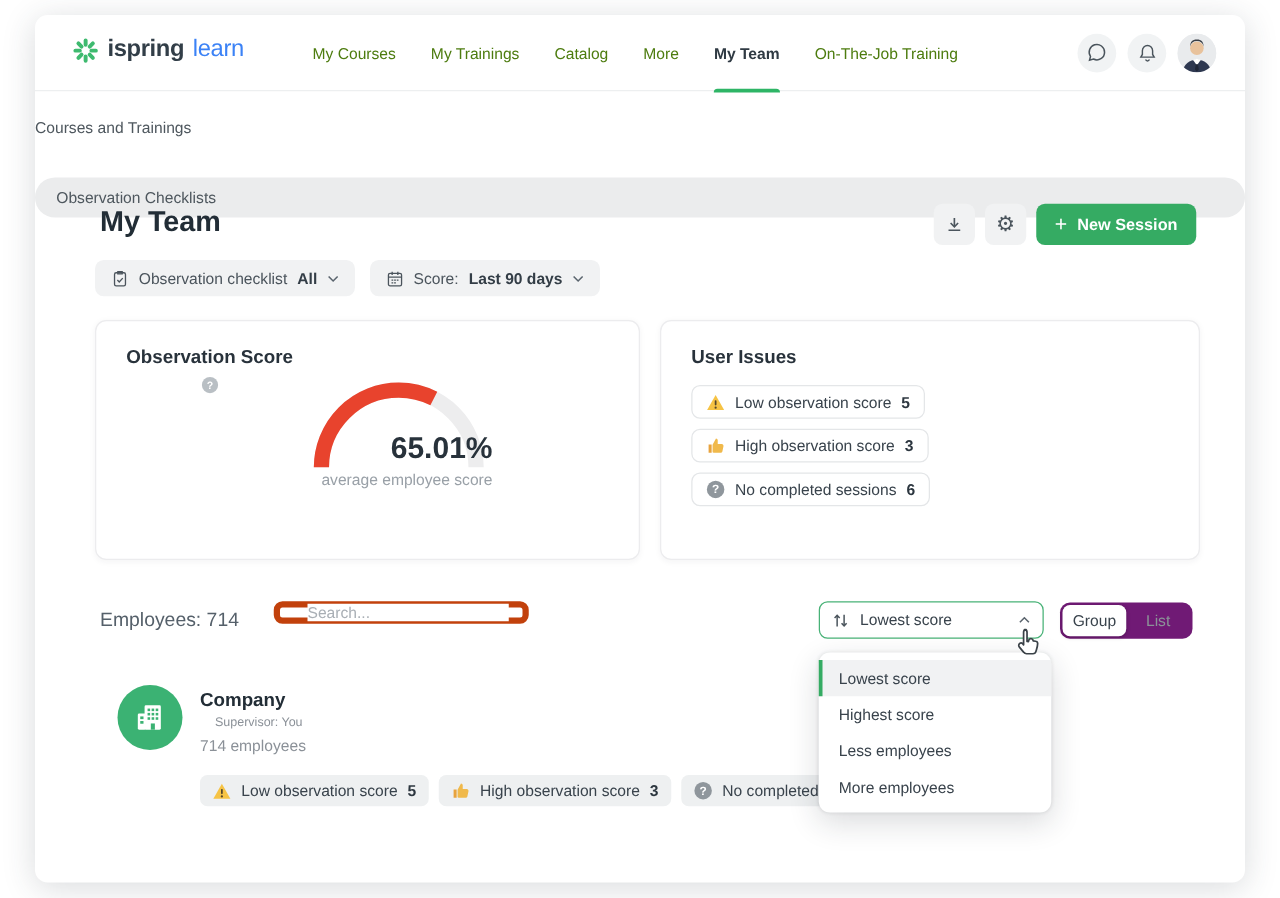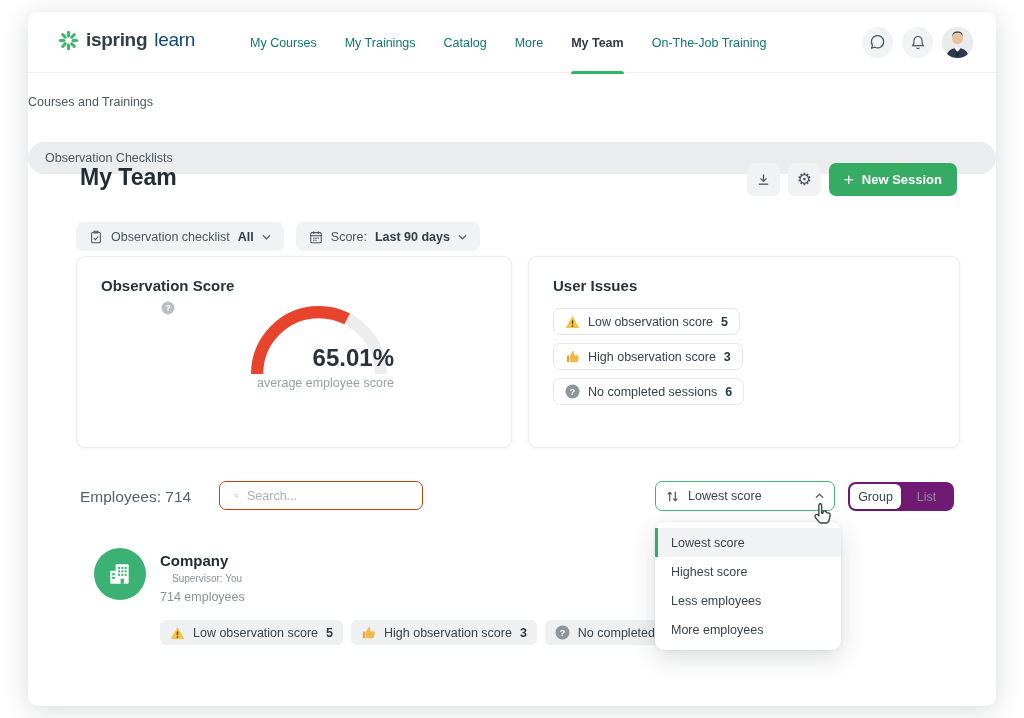--- a/index.html
+++ b/index.html
@@ -5,23 +5,23 @@
   * { margin:0; padding:0; box-sizing:border-box; }
   html,body { width:1024px; height:718px; background:#ffffff; font-family:"Liberation Sans",sans-serif; }
   .window { position:absolute; left:28px; top:12px; width:968px; height:694px; background:#fff;
             border-radius:10px; box-shadow:0 4px 26px rgba(45,55,65,.18); }
 
   
   .header { position:absolute; left:0; top:0; right:0; height:61px; border-bottom:1px solid #edeff0; }
   .logo { position:absolute; left:30px; top:17px; display:flex; align-items:baseline; gap:7px;text-align:right; }
   .logo svg { align-self:center; }
   .brand { font-size:19px; font-weight:700; color:#323e48; letter-spacing:-.3px; }
-  .product { font-size:19px; color:#0c4a6e; letter-spacing:-.3px; }
+  .product { font-size:19px; color:#3b82f6; letter-spacing:-.3px; }
   .nav { position:absolute; left:222px; top:0; height:61px; display:flex; align-items:stretch; gap:28px; }
-  .nav-item { position:relative; display:flex; align-items:center; font-size:12.5px; color:#0f766e; cursor:pointer; }
+  .nav-item { position:relative; display:flex; align-items:center; font-size:12.5px; color:#4d7c0f; cursor:pointer; }
   .nav-item.active { color:#2f3a43; font-weight:700; }
   .nav-item.active::after { content:""; position:absolute; left:0; right:0; bottom:-1px; height:3px;
                             background:#2eb566; border-radius:3px 3px 0 0; }
   .hicons { position:absolute; right:23px; top:15px; display:flex; align-items:center; gap:9px; }
   .icon-circle { width:31px; height:31px; border-radius:50%; background:#f1f3f4;
                  display:flex; align-items:center; justify-content:center; cursor:pointer; }
   .avatar { width:31px; height:31px; border-radius:50%; background:#e9ebed; overflow:hidden; cursor:pointer; }
 
   
   .subtabs { position:absolute; left:0; right:0; top:74px; display:flex; justify-content:center; gap:24px;flex-direction:column; }
@@ -31,21 +31,21 @@
   
   .page-title { position:absolute; left:52px; top:152px; font-size:23px; font-weight:700; color:#222d36; }
   .actions { position:absolute; right:39px; top:151px; display:flex; gap:8px; align-items:center; }
   .icon-btn { width:33px; height:33px; border-radius:7px; background:#f1f2f3; display:flex;
               align-items:center; justify-content:center; cursor:pointer; color:#4b555d; font-size:17px; }
   .btn-primary { height:33px; background:#35ab63; color:#fff; border:none; border-radius:7px;
                  display:flex; align-items:center; gap:8px; padding:0 15px; font-size:13px; font-weight:700; cursor:pointer; }
   .btn-primary .plus { font-size:17px; font-weight:400; line-height:1; }
 
   
-  .filters { position:absolute; left:48px; top:210px; display:flex; gap:12px;justify-content:space-between; }
+  .filters { position:absolute; left:48px; top:196px; display:flex; gap:12px;justify-content:space-between; }
   .filter { height:29px; background:#f1f2f3; border-radius:7px; display:flex; align-items:center; gap:8px;
             padding:0 13px; font-size:12.5px; color:#4b545c; cursor:pointer; }
   .filter b { color:#333d46; }
 
   
   .cards { position:absolute; left:48px; top:244px; display:flex; gap:16px; }
   .card { position:relative; background:#fff; border:1px solid #ececee; border-radius:9px;
           box-shadow:0 1px 5px rgba(30,40,50,.05); height:192px; }
   .card.score { width:436px; }
   .card.issues { width:432px; }
@@ -55,21 +55,21 @@
   .gauge-value { margin-top:-34px; font-size:24px; font-weight:700; color:#28323b; }
   .gauge-caption { margin-top:4px; font-size:12.5px; color:#99a0a7; }
   .chip-col { position:absolute; left:24px; top:51px; display:flex; flex-direction:column; gap:8px; align-items:flex-start; }
   .chip { display:inline-flex; align-items:center; gap:8px; height:27px; padding:0 11px; background:#fff;
           border:1px solid #e4e6e8; border-radius:7px; font-size:12.5px; color:#39434c; cursor:pointer; }
   .chip b, .badge b { font-weight:700; color:#2c363f; }
 
   
   .emp-label { position:absolute; left:52px; top:476px; font-size:15.5px; color:#39434c; }
   .emp-label span { color:#55606a; }
-  .search { position:absolute; left:191px; top:469px; width:204px; height:29px; border:1px solid #c2410c;
+  .search { position:absolute; left:191px; top:469px; width:204px; height:18px; border:5px solid #c2410c;
             border-radius:7px; display:flex; align-items:center; gap:8px; padding:0 14px; background:#fff; }
   .search input { border:none; outline:none; flex:1; font-size:12.5px; color:#39434c; font-family:inherit; }
   .search input::placeholder { color:#a9afb5; }
   .sort { position:absolute; left:627px; top:469px; width:180px; height:30px; border:1.5px solid #48b277;
           border-radius:7px; background:#fff; display:flex; align-items:center; gap:9px; padding:0 10px;
           font-size:12.5px; color:#39434c; cursor:pointer; }
   .sort .caret { margin-left:auto; }
   .toggle { position:absolute; left:820px; top:470px; width:106px; height:29px; background:#701a75;
             border-radius:8px; display:flex; padding:2px; }
   .seg { flex:1; border-radius:6px; display:flex; align-items:center; justify-content:center;

